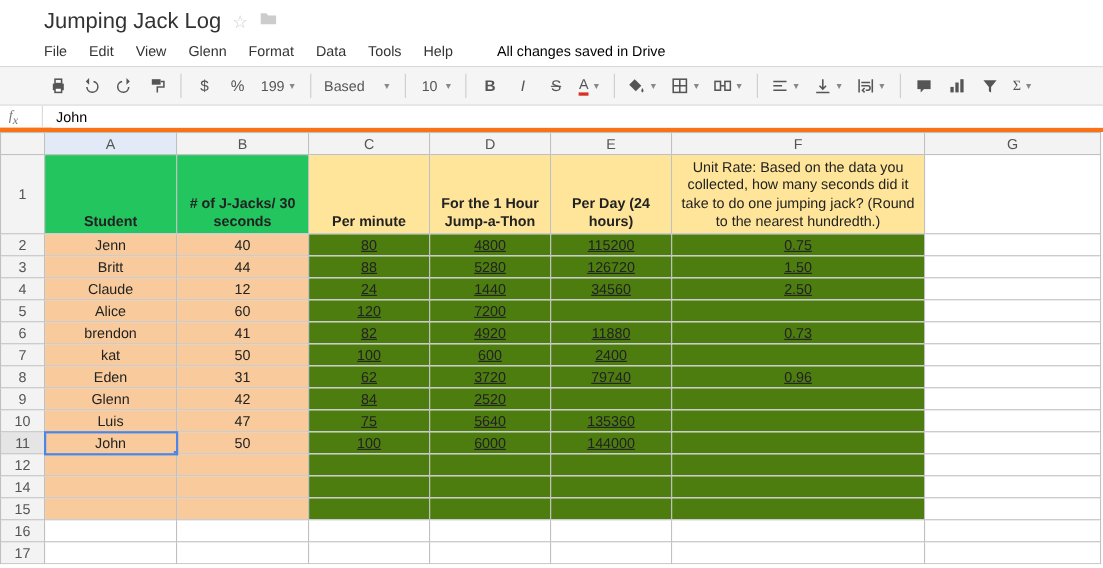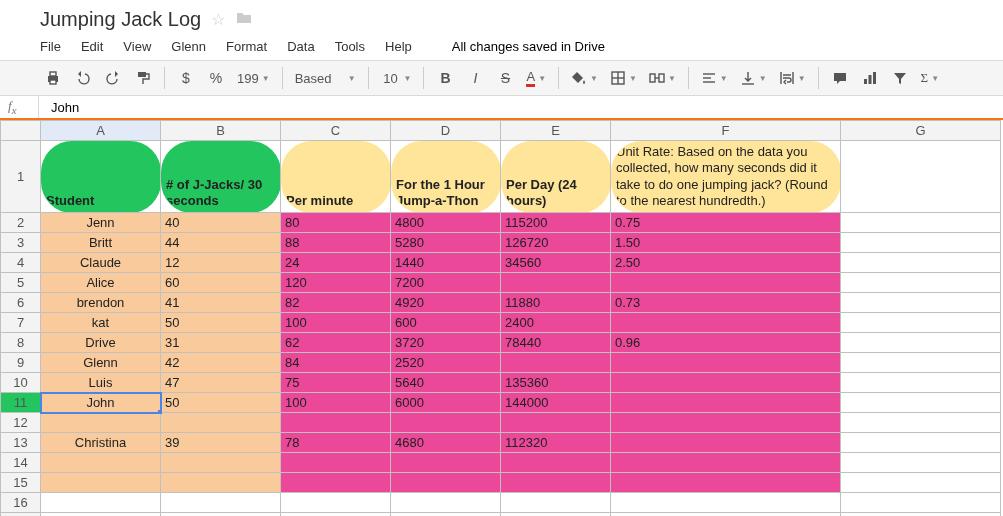--- a/index.html
+++ b/index.html
@@ -36,21 +36,21 @@
   }
   .tsep { width:1px; height:22px; background:#ccc; margin:0 4px; }
   .tdrop { display:inline-flex; align-items:center; gap:3px; padding:0 4px; color:#555; cursor:pointer; height:24px; }
   .tdrop .caret { font-size:8px; color:#888; }
   .font-name { min-width:50px; }
   .font-size { min-width:20px; text-align:center; }
   .color-underline { border-bottom: 3px solid #d93025; padding-bottom:1px; line-height:1; }
 
   .fx-bar {
     display:flex; align-items:center;
-    border-bottom:2px solid #f97316;
+    border-bottom:4px solid #f97316;
     height:24px;
     padding-left:8px;
     font-size:13px;
   }
   .fx-label { font-style: italic; color:#777; width:30px; font-family: serif;}
   .fx-sep { width:1px; height:100%; background:#d9d9d9; margin-right:8px;}
   .fx-input { flex:1; border:none; outline:none; font-size:13px; padding:2px 4px; }
 
   table.grid { border-collapse: collapse; table-layout: fixed; width: 960px; }
   table.grid th, table.grid td {
@@ -81,34 +81,34 @@
   th.corner { background:#f3f3f3; border:1px solid #c0c0c0; width:40px; }
 
   .col-A { width:120px; }
   .col-B { width:120px; }
   .col-C { width:110px; }
   .col-D { width:110px; }
   .col-E { width:110px; }
   .col-F { width:230px; }
   .col-G { width:160px; }
 
-  tr.hdr-row td { vertical-align:bottom; font-weight:bold;border-radius:31px; }
+  tr.hdr-row td { text-align:center; vertical-align:bottom; font-weight:bold; }
   tr.hdr-row { height: 62px; }
   tr.hdr-row td { height:62px; white-space:normal; line-height:1.25; padding:3px 5px; }
 
   .orange-dark { background:#22c55e; }
   .yellow-hdr { background:#ffe599; }
   .orange-light { background:#f9cb9c; }
-  .yellow-light { background:#ec4899; }
-
-  td.num { text-align:left; }
+  .yellow-light { background:#4d7c0f;text-decoration:underline; }
+
+  td.num { text-align:center; }
   td.txt { text-align:center; }
 
   th.colhdr.sel { background:#e1eaf6; }
-  th.rowhdr.sel { background:#22c55e; }
+  th.rowhdr.sel { background:#e5e5e5; }
   td.active {
     outline: 2px solid #4a86e8;
     outline-offset: -1px;
     position:relative;
   }
   td.active::after{
     content:"";
     position:absolute;
     right:-3px; bottom:-3px;
     width:5px; height:5px;
@@ -368,25 +368,25 @@
         <td class="orange-light txt">kat</td>
         <td class="orange-light num">50</td>
         <td class="yellow-light num">100</td>
         <td class="yellow-light num">600</td>
         <td class="yellow-light num">2400</td>
         <td class="yellow-light"></td>
         <td class=""></td>
       </tr>
       <tr>
         <th class="rowhdr">8</th>
-        <td class="orange-light txt">Drive</td>
+        <td class="orange-light txt">Eden</td>
         <td class="orange-light num">31</td>
         <td class="yellow-light num">62</td>
         <td class="yellow-light num">3720</td>
-        <td class="yellow-light num">78440</td>
+        <td class="yellow-light num">79740</td>
         <td class="yellow-light num">0.96</td>
         <td class=""></td>
       </tr>
       <tr>
         <th class="rowhdr">9</th>
         <td class="orange-light txt">Glenn</td>
         <td class="orange-light num">42</td>
         <td class="yellow-light num">84</td>
         <td class="yellow-light num">2520</td>
         <td class="yellow-light"></td>
@@ -417,30 +417,20 @@
         <th class="rowhdr">12</th>
         <td class="orange-light txt"></td>
         <td class="orange-light"></td>
         <td class="yellow-light"></td>
         <td class="yellow-light"></td>
         <td class="yellow-light"></td>
         <td class="yellow-light"></td>
         <td class=""></td>
       </tr>
       <tr>
-        <th class="rowhdr">13</th>
-        <td class="orange-light txt">Christina</td>
-        <td class="orange-light num">39</td>
-        <td class="yellow-light num">78</td>
-        <td class="yellow-light num">4680</td>
-        <td class="yellow-light num">112320</td>
-        <td class="yellow-light"></td>
-        <td class=""></td>
-      </tr>
-      <tr>
         <th class="rowhdr">14</th>
         <td class="orange-light txt"></td>
         <td class="orange-light"></td>
         <td class="yellow-light"></td>
         <td class="yellow-light"></td>
         <td class="yellow-light"></td>
         <td class="yellow-light"></td>
         <td class=""></td>
       </tr>
       <tr>

